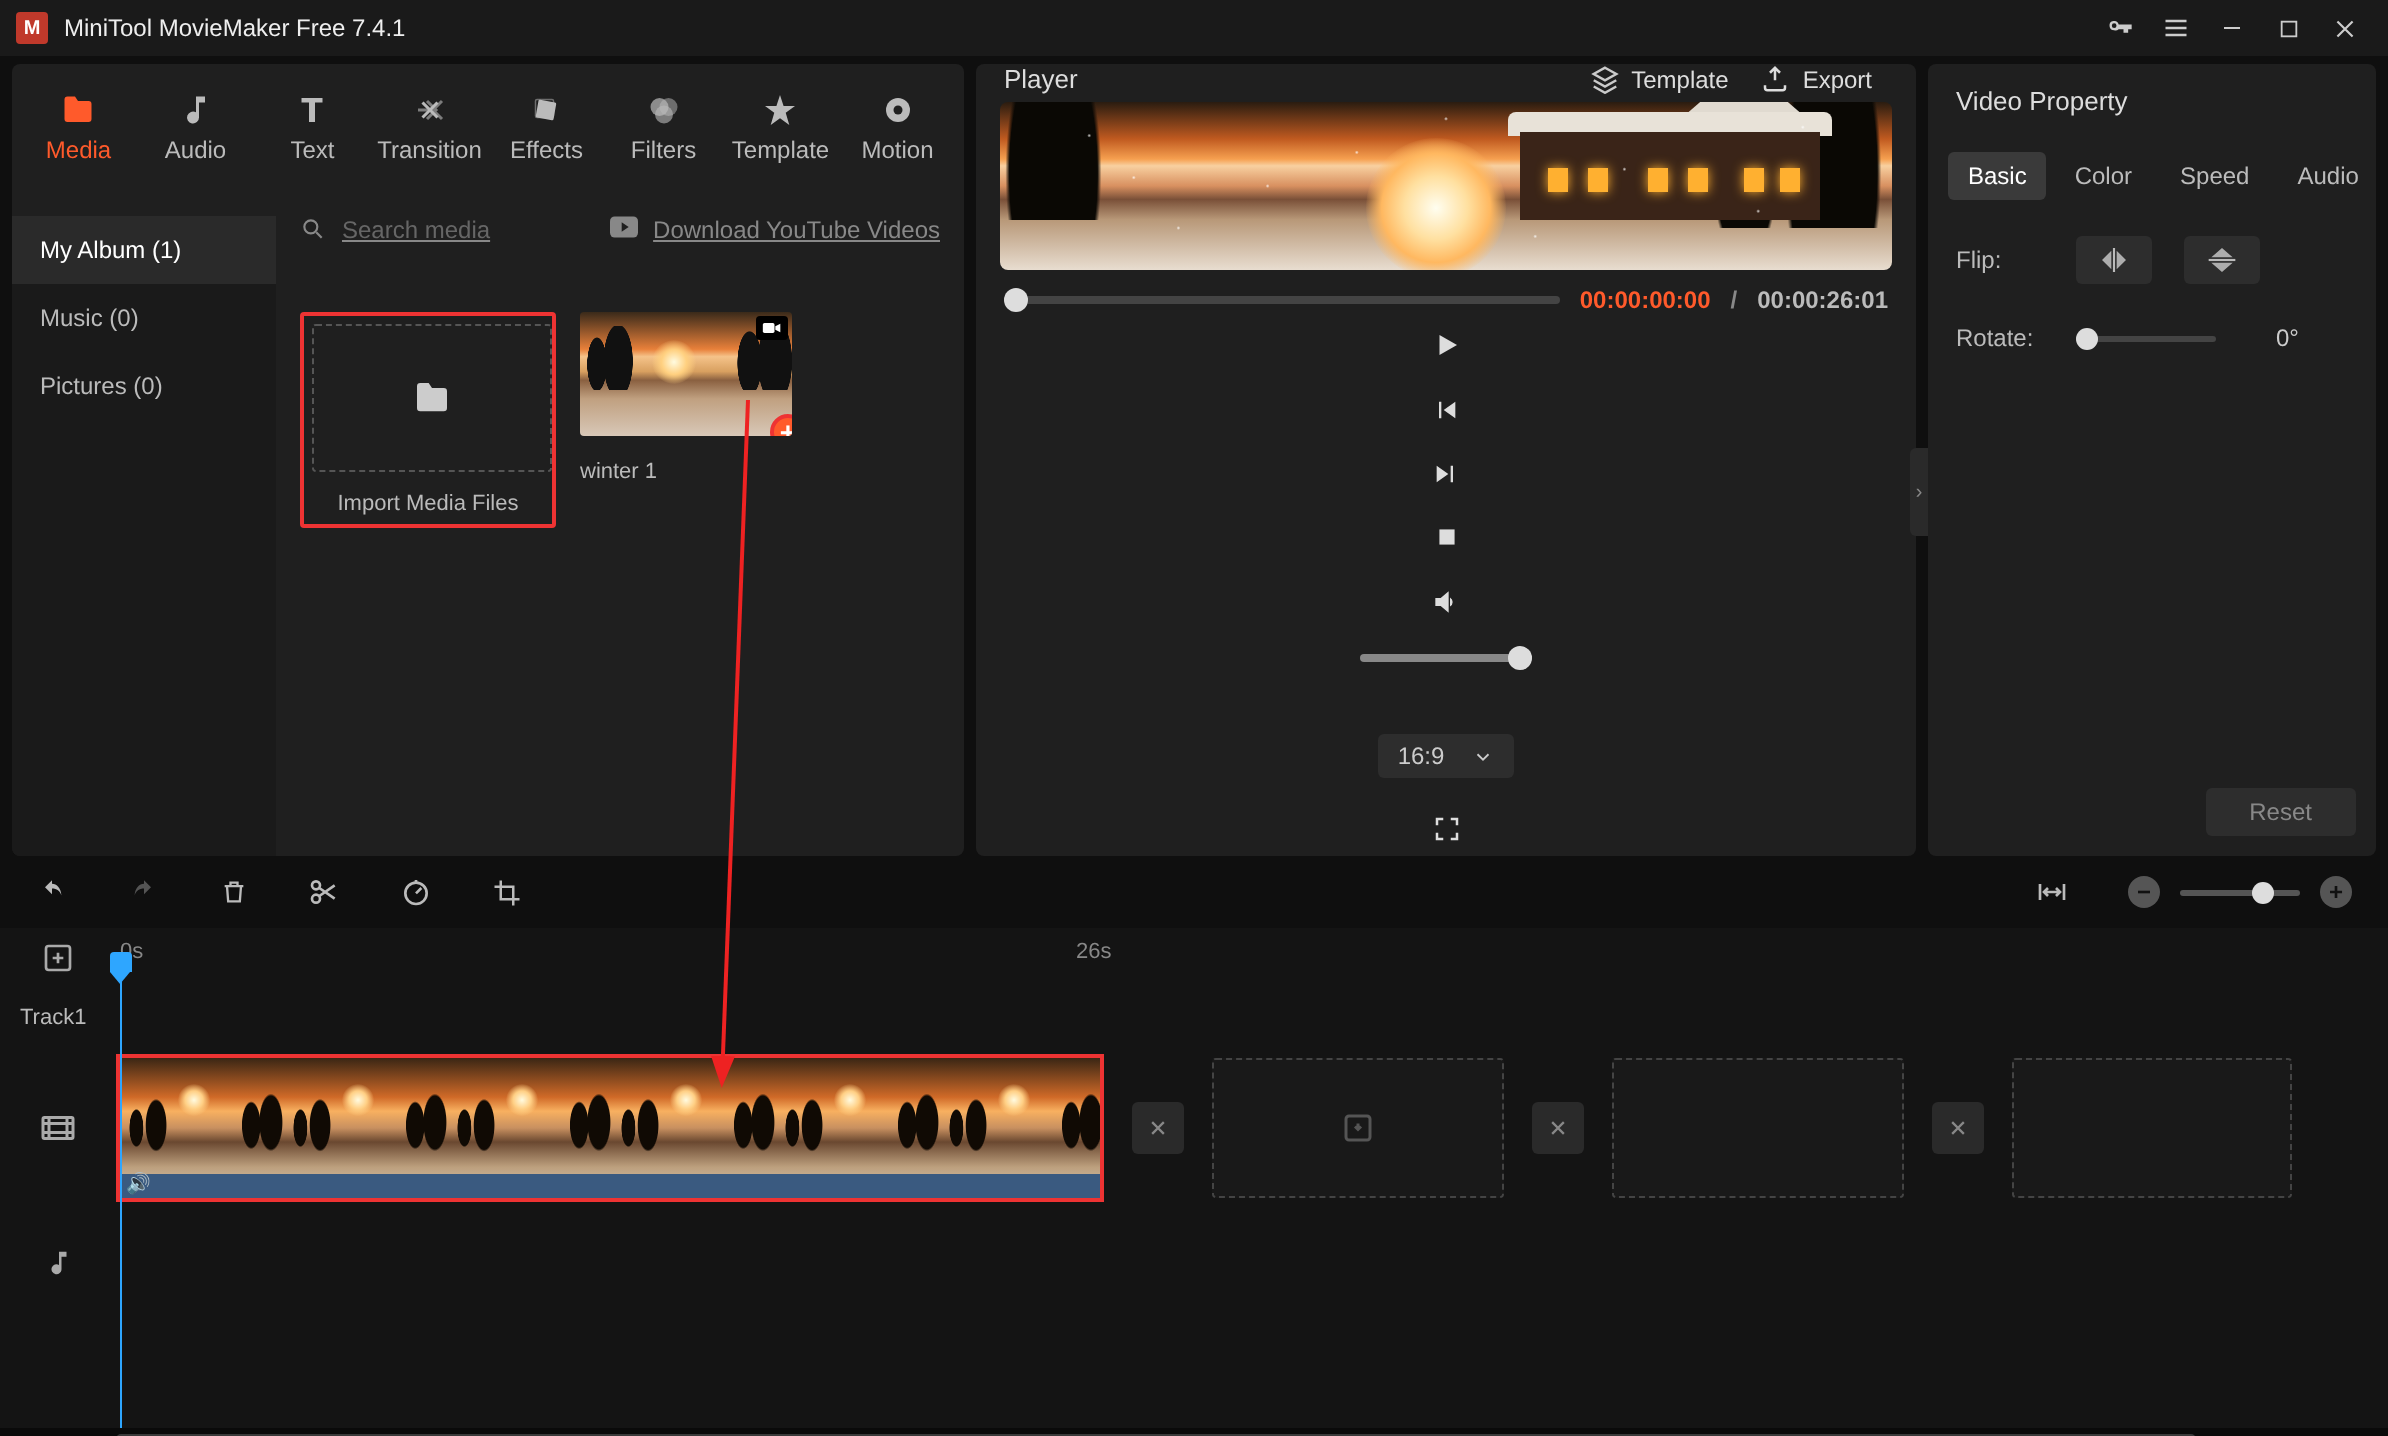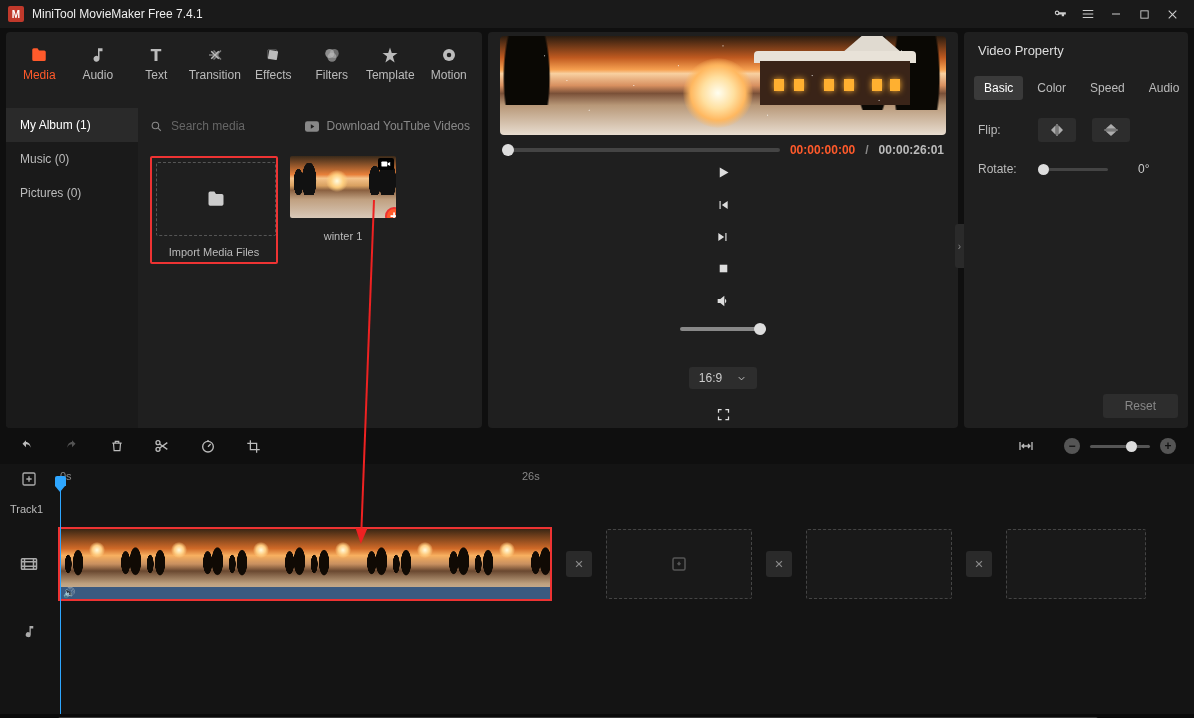--- a/index.html
+++ b/index.html
@@ -13,42 +13,42 @@
   .media-panel { width:476px; background:#1f1f1f; border-radius:4px; display:flex; flex-direction:column; overflow:hidden;gap:16px;}
   .toolbar-main { display:flex; gap:0; padding:8px 4px 0 4px; }
   .toolbar-btn { width:60px; display:flex; flex-direction:column; align-items:center; gap:4px; padding:6px 0 10px 0; font-size:12px; color:#bbb; }
   .toolbar-btn.active { color:#ff5a2b; }
   .toolbar-btn .ic { font-size:18px; }
   .sub-row { display:flex; height:330px; }
   .sidebar { width:132px; background:#1a1a1a; }
   .side-item { padding:10px 14px; font-size:12px; color:#bbb; }
   .side-item.active { background:#2a2a2a; color:#fff; }
   .media-body { flex:1; display:flex; flex-direction:column; }
-  .media-top { display:flex; align-items:center; height:36px; padding:0 12px; gap:8px; color:#888; font-size:12px;}
+  .media-top { display:flex; align-items:flex-start; height:36px; padding:0 12px; gap:8px; color:#888; font-size:12px;text-decoration:underline;}
   .search-input { flex:1; }
   .media-grid { display:flex; gap:12px; padding:12px; }
   .import-box { width:128px; }
   .import-inner { width:120px; height:74px; border:1px dashed #555; display:flex; align-items:center; justify-content:center; border-radius:2px;}
   .import-caption { text-align:center; font-size:11px; color:#bbb; margin-top:10px;}
   .red-box { border:2px solid #e33; padding:4px; border-radius:2px; }
   .thumb-box { width:106px; }
   .thumb { width:106px; height:62px; position:relative; border-radius:2px; overflow:hidden;
     background: linear-gradient(to bottom, #3a2a1a 0%, #e8803a 30%, #f5c38a 36%, #d8a060 48%, #8a6040 55%, #c0a080 70%, #d8c8b8 100%);
   }
   .thumb::before { content:''; position:absolute; left:34%; top:22%; width:22px; height:22px; border-radius:50%; background:radial-gradient(circle,#fffbe0 0%, #ffd080 40%, rgba(255,208,128,0) 72%); }
   .thumb .trees { position:absolute; left:0; right:0; top:12%; height:32px; background:
     radial-gradient(ellipse 8px 22px at 8% 60%, #111 0%, #111 60%, transparent 62%),
     radial-gradient(ellipse 12px 30px at 18% 55%, #111 0%, #111 60%, transparent 62%),
     radial-gradient(ellipse 10px 26px at 80% 58%, #111 0%, #111 60%, transparent 62%),
     radial-gradient(ellipse 14px 34px at 92% 55%, #111 0%, #111 60%, transparent 62%);
   }
   .thumb .cam { position:absolute; top:2px; right:2px; width:16px; height:12px; background:#000; border-radius:2px; display:flex;align-items:center;justify-content:center;}
   .thumb .cam svg { width:10px; height:8px; }
   .thumb .plus { position:absolute; bottom:-7px; right:-7px; width:18px; height:18px; background:#ff5a2b; border-radius:50%; color:#fff; font-weight:bold; display:flex;align-items:center;justify-content:center; font-size:14px; border:2px solid #e33;}
-  .thumb-caption { text-align:center; font-size:11px; color:#bbb; margin-top:12px;}
+  .thumb-caption { font-size:11px; color:#bbb; margin-top:12px;}
 
   .player-panel { flex:1; background:#1f1f1f; border-radius:4px; padding:0; display:flex; flex-direction:column; }
   .panel-header { height:36px; display:flex; align-items:center; padding:0 14px; border-bottom:none; }
   .ph-title { flex:1; font-size:13px; color:#ddd; }
   .ph-btn { display:flex; align-items:center; gap:6px; font-size:12px; padding:0 8px; color:#ddd;}
   .preview { margin:4px 12px; border-radius:4px; height:270px; position:relative; overflow:hidden;
     background: linear-gradient(to bottom, #2a1c10 0%, #c05a20 22%, #f6a050 34%, #f8d0a0 38%, #d89060 50%, #7a5038 58%, #b89878 70%, #e8ddd0 100%);
   }
   .preview .sun { position:absolute; left:41%; top:22%; width:70px; height:70px; border-radius:50%; background:radial-gradient(circle,#fffef0 0%, #ffe0a0 32%, #ffb860 55%, rgba(255,184,96,0) 72%); }
   .preview .ltree { position:absolute; left:0; top:0; width:20%; height:70%; background:
@@ -113,21 +113,21 @@
   .circle-btn { width:16px; height:16px; border-radius:50%; background:#555; color:#111; font-weight:bold; display:flex;align-items:center;justify-content:center; font-size:12px;}
   .timeline { background:#141414; height:250px; display:flex; }
   .tl-labels { width:58px; background:#141414; }
   .tl-lbl-cell { height:30px; display:flex; align-items:center; justify-content:center; font-size:11px; color:#999; border-bottom:0;}
   .tl-lbl-track { height:30px; display:flex; align-items:center; padding-left:10px; font-size:11px; color:#bbb;}
   .tl-lbl-vid { height:80px; display:flex; align-items:center; justify-content:center;}
   .tl-lbl-aud { height:54px; display:flex; align-items:center; justify-content:center;}
   .tl-body { flex:1; position:relative; }
   .ruler { height:30px; position:relative; font-size:11px; color:#888;}
   .ruler .tick0 { position:absolute; left:2px; top:6px; }
-  .ruler .tick26 { position:absolute; left:464px; top:6px; }
+  .ruler .tick26 { position:absolute; left:480px; top:6px; }
   .playhead { position:absolute; left:2px; top:18px; bottom:0; width:1px; background:#2ea6ff; z-index:5;}
   .playhead::before { content:''; position:absolute; top:-6px; left:-5px; width:11px; height:10px; background:#2ea6ff; border-radius:2px 2px 0 0; }
   .playhead::after { content:''; position:absolute; top:4px; left:-5px; border-left:5.5px solid transparent; border-right:5.5px solid transparent; border-top:6px solid #2ea6ff; }
   .track-row { height:30px; position:relative;}
   .video-row { height:80px; position:relative; display:flex; align-items:center; gap:14px; padding-right:14px;}
   .clip { height:74px; width:494px; border:2px solid #e33; position:relative; overflow:hidden; display:flex;}
   .clip .frame { flex:1 0 82px; background: linear-gradient(to bottom, #3a2614 0%, #d06a28 28%, #f8b060 38%, #c89060 50%, #6a4830 60%, #bda07e 78%, #d8cab8 100%); position:relative;}
   .clip .frame::before{content:'';position:absolute;left:35%;top:18%;width:16px;height:16px;border-radius:50%;background:radial-gradient(circle,#fffbe0 0%,#ffcf84 40%,rgba(255,207,132,0) 72%);}
   .clip .frame::after{content:'';position:absolute;inset:0;background:
     radial-gradient(ellipse 6px 16px at 10% 50%,#100a04 0%,#100a04 55%,transparent 60%),
@@ -303,20 +303,39 @@
               <div class="plus">+</div>
             </div>
             <div class="thumb-caption">winter 1</div>
           </div>
         </div>
       </div>
     </div>
   </div>
 
   <div class="player-panel">
+    <div class="panel-header">
+      <span class="ph-title">Player</span>
+      <div class="ph-btn">
+        <span>
+            <svg width="15" height="15" viewBox="0 0 24 24" fill="none" stroke="currentColor" stroke-width="2">
+              <path d="M12 3l9 5-9 5-9-5 9-5zM3 13l9 5 9-5M3 18l9 5 9-5" opacity=".9"></path>
+            </svg>
+          </span>
+        <span>Template</span>
+      </div>
+      <div class="ph-btn">
+        <span>
+            <svg width="15" height="15" viewBox="0 0 24 24" fill="none" stroke="currentColor" stroke-width="2">
+              <path d="M12 3v10M8 7l4-4 4 4M4 17v2a2 2 0 0 0 2 2h12a2 2 0 0 0 2-2v-2"></path>
+            </svg>
+          </span>
+        <span>Export</span>
+      </div>
+    </div>
 
     <div class="preview">
       <div class="sun"></div>
       <div class="ltree"></div>
       <div class="rtree"></div>
       <div class="house">
         <div class="gable"></div>
         <div class="roof"></div>
         <div class="body"></div>
         <div class="win" style="left:14px;"></div>

